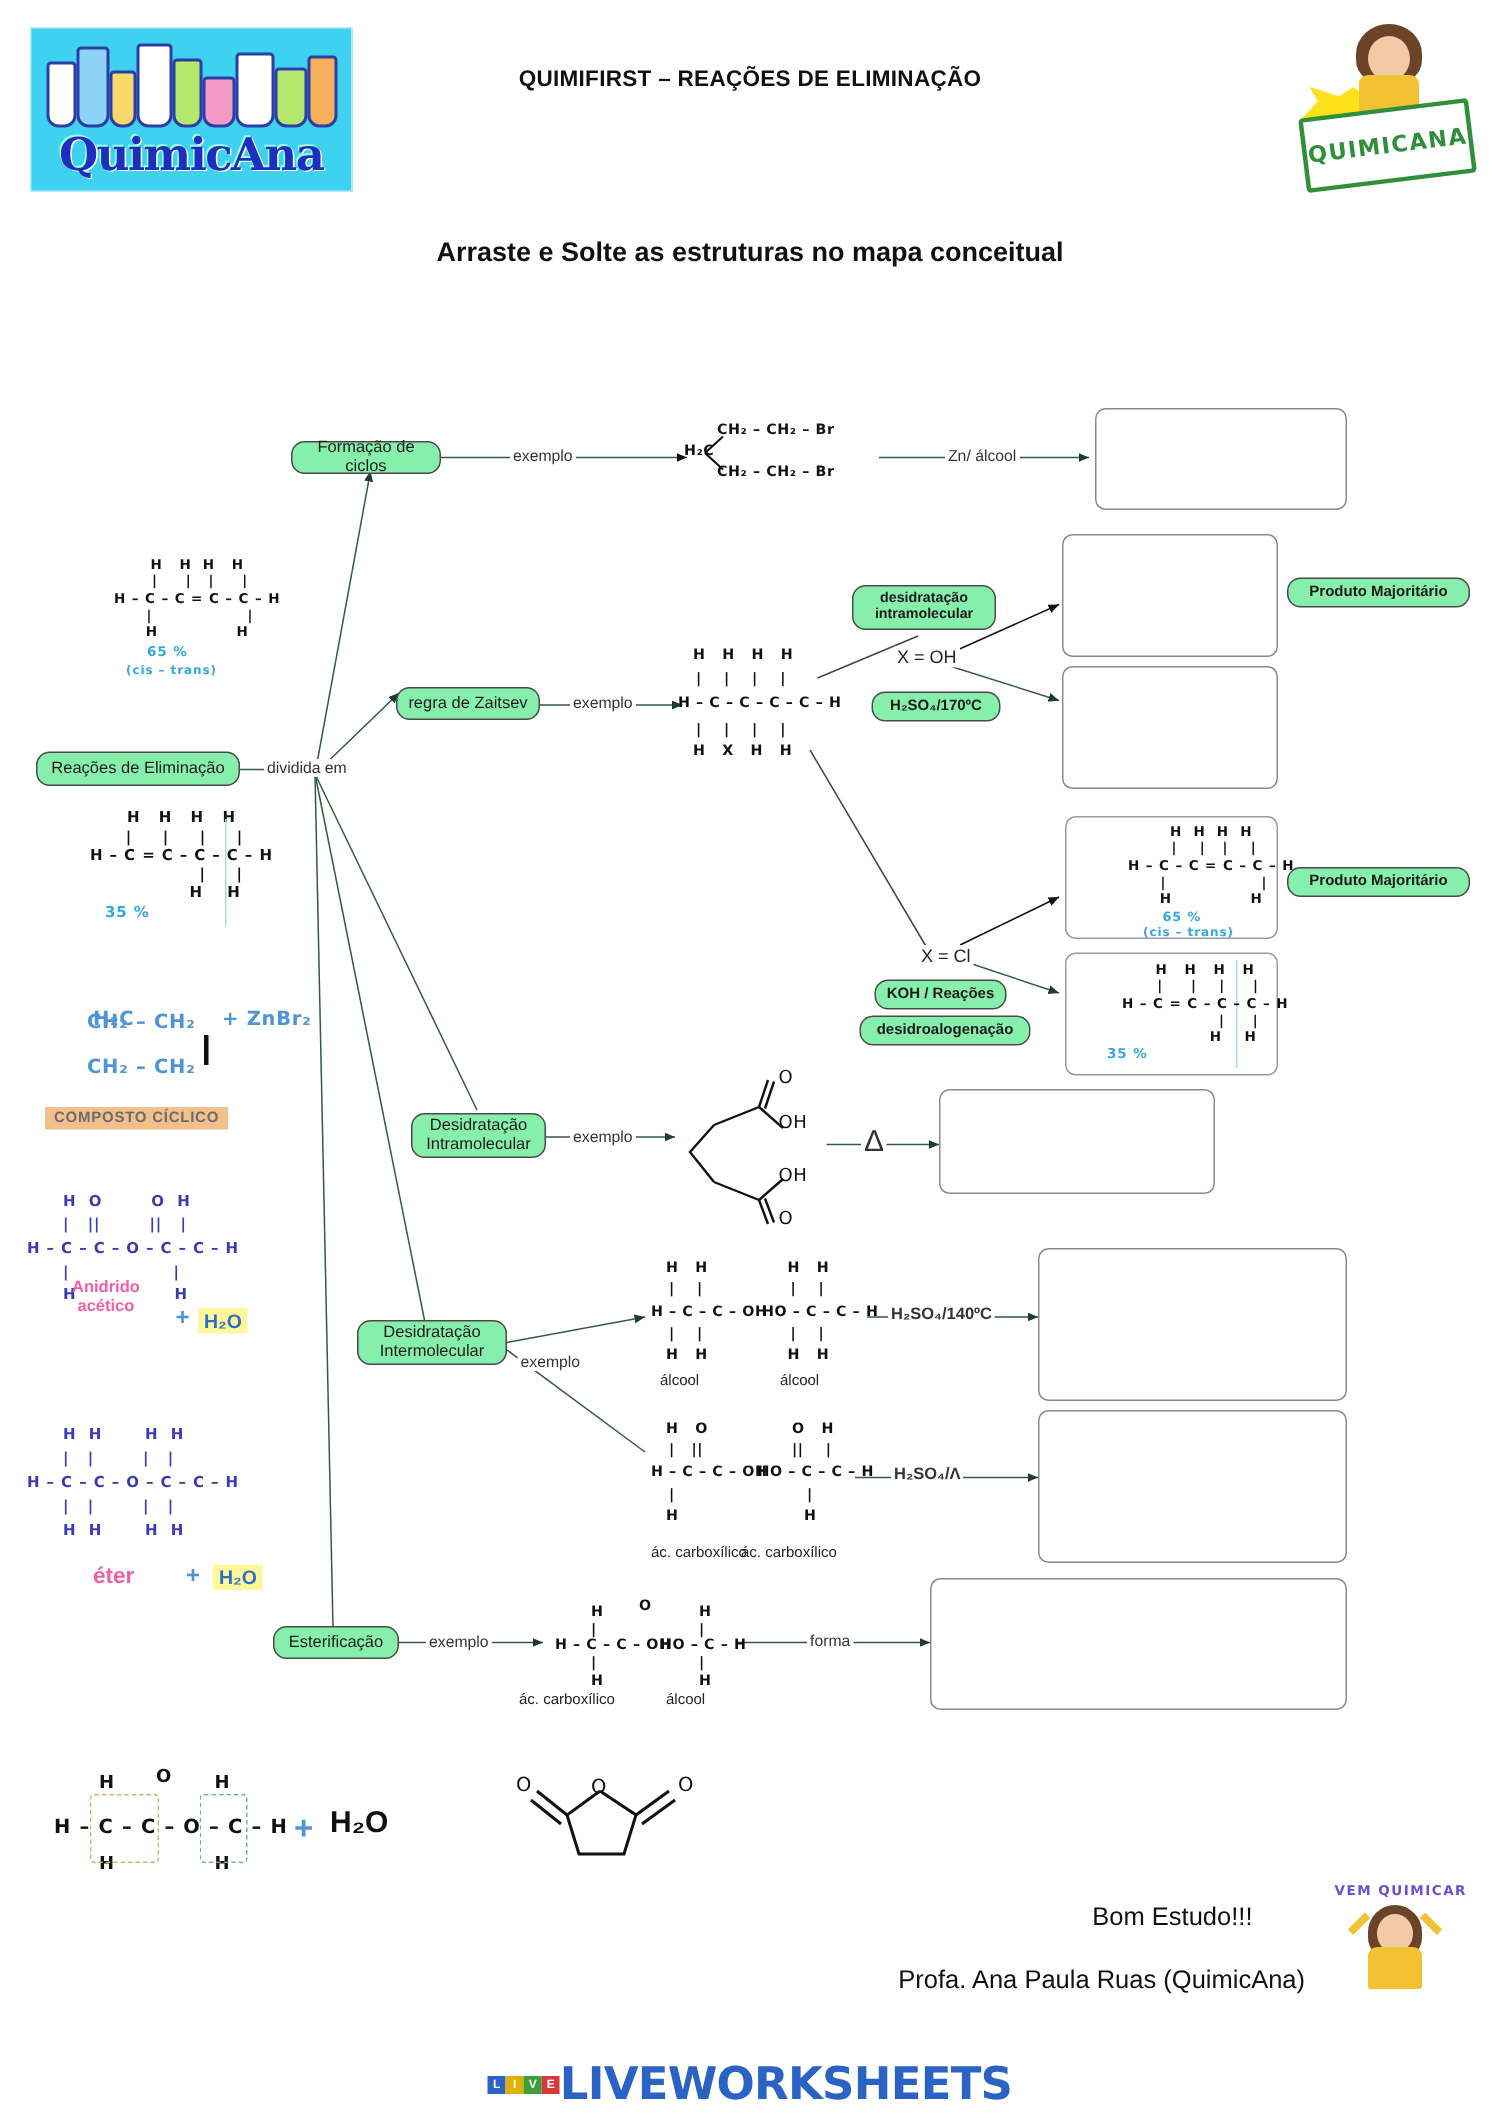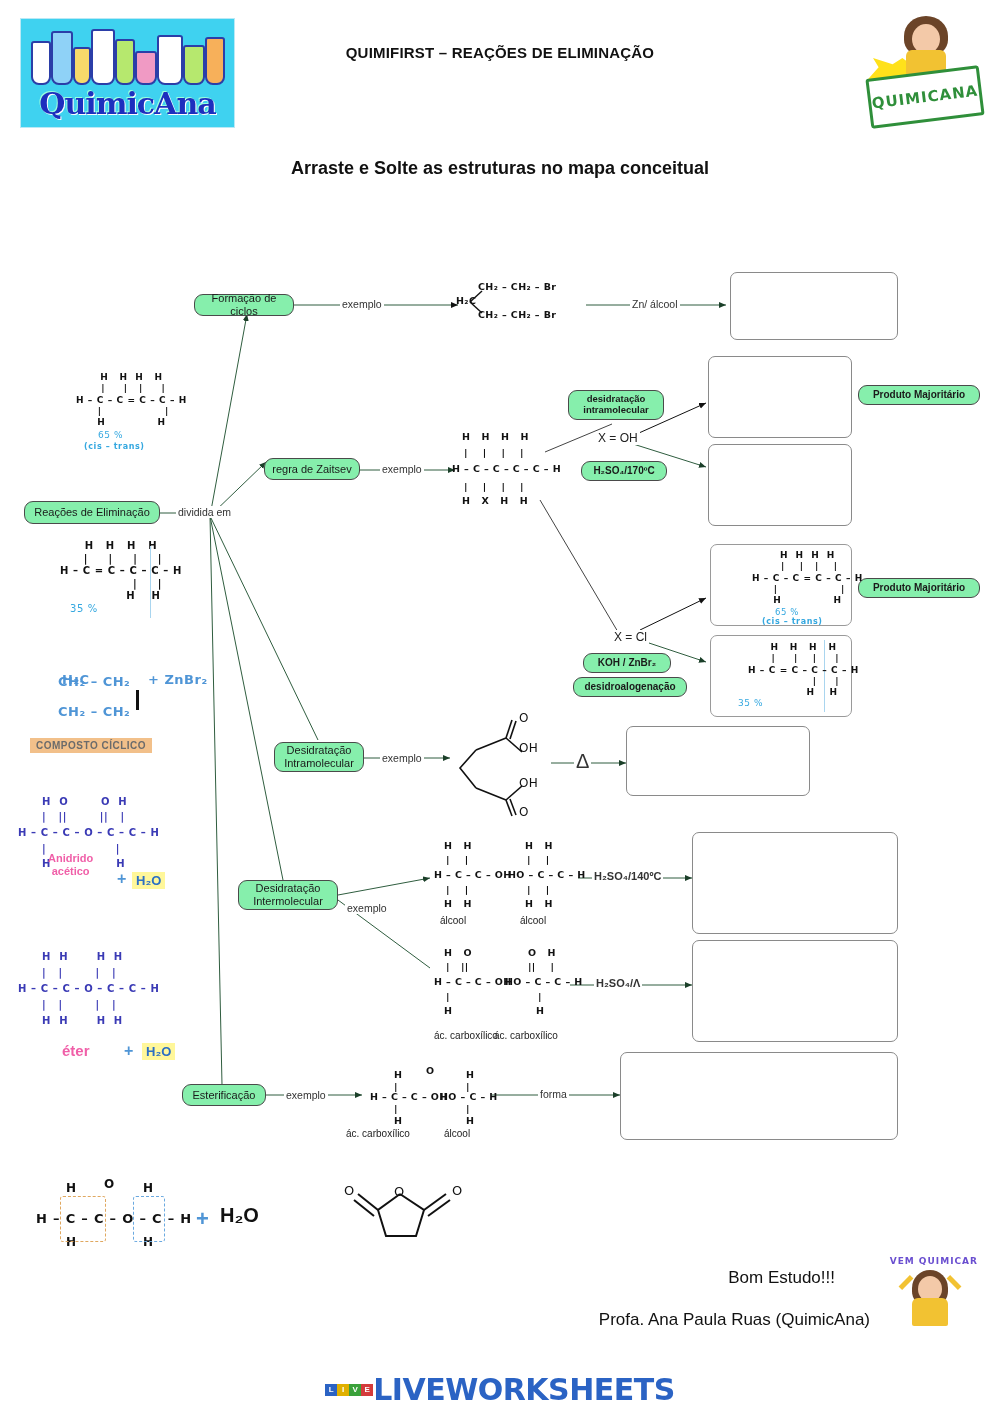--- a/index.html
+++ b/index.html
@@ -41,21 +41,21 @@
   .linklabel{position:absolute;font-size:10.5px;color:#333;background:#fff;padding:0 2px;white-space:nowrap;}
   .mol{position:absolute;font-family:"DejaVu Sans",sans-serif;font-weight:bold;
        font-size:9.5px;color:#111;line-height:1.12;white-space:pre;letter-spacing:.4px;}
   .mol.norm{font-weight:normal;}
   .cap{position:absolute;font-size:10px;color:#222;}
   svg.lines{position:absolute;left:0;top:0;width:1000px;height:1413px;pointer-events:none;}
 
   
   .struct{position:absolute;font-family:"DejaVu Sans",sans-serif;font-weight:bold;
           font-size:9px;line-height:1.25;color:#111;white-space:pre;text-align:center;letter-spacing:.6px;}
-  .pct{color:#35a8e0;font-weight:normal;text-align:center;}
+  .pct{color:#35a8e0;font-weight:bold;text-align:center;}
   .cistrans{color:#35a8e0;font-size:8px;}
 
   
   .bluestruct{position:absolute;font-family:"DejaVu Sans",sans-serif;font-weight:bold;
           font-size:13px;color:#4f95d6;white-space:pre;line-height:1.25;letter-spacing:.5px;}
   .violet{position:absolute;font-family:"DejaVu Sans",sans-serif;font-weight:bold;
           font-size:10px;color:#3a3ab5;white-space:pre;line-height:1.3;letter-spacing:.6px;}
   .tag-orange{position:absolute;background:#f2c08a;color:#6b6b6b;font-weight:bold;
           font-size:10px;padding:2px 6px;letter-spacing:.5px;}
   .tag-pink{position:absolute;color:#f05fa8;font-weight:bold;font-size:11px;line-height:1.2;text-align:center;}
@@ -186,21 +186,21 @@
   <span>desidratação
 intramolecular</span>
 </div>
 <div class="linklabel" style="left:596px;top:431px;font-size:12px;color:#222;">X = OH</div>
 <div class="node b" style="left:581px;top:461px;width:86px;height:20px;font-size:10px;">
   <span>H₂SO₄/170ºC</span>
 </div>
 
 <div class="linklabel" style="left:612px;top:630px;font-size:12px;color:#222;">X = Cl</div>
 <div class="node b" style="left:583px;top:653px;width:88px;height:20px;font-size:10px;">
-  <span>KOH / ZnBr₂</span>
+  <span>KOH / Reações</span>
 </div>
 <div class="node b" style="left:573px;top:677px;width:114px;height:20px;font-size:10px;">
   <span>desidroalogenação</span>
 </div>
 
 <div class="linklabel" style="left:574px;top:750px;font-size:20px;font-weight:normal;">Δ</div>
 <div class="linklabel" style="left:592px;top:870px;font-weight:bold;font-size:11px;">H₂SO₄/140ºC</div>
 <div class="linklabel" style="left:594px;top:977px;font-weight:bold;font-size:11px;">H₂SO₄/Λ</div>
 <div class="linklabel" style="left:538px;top:1088px;">forma</div>
 

